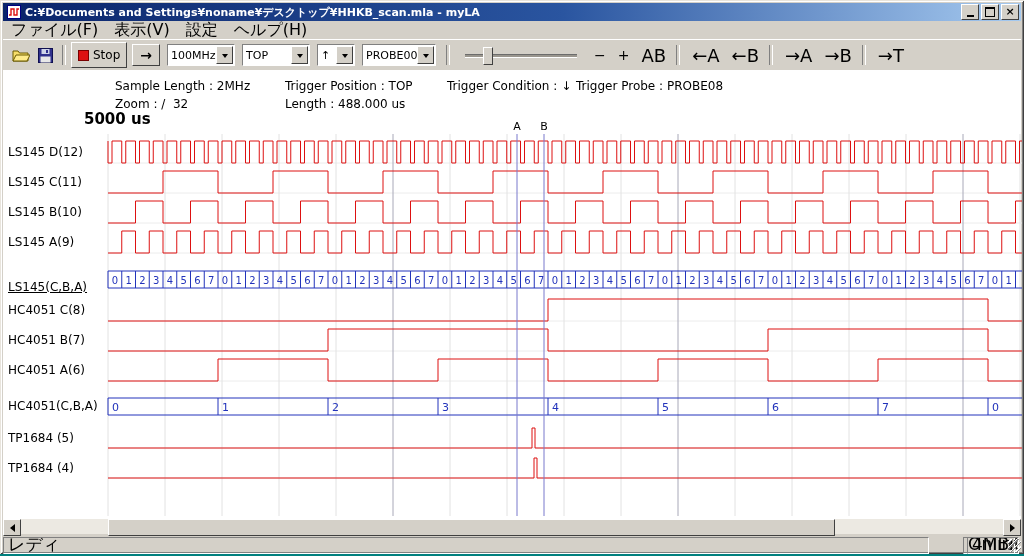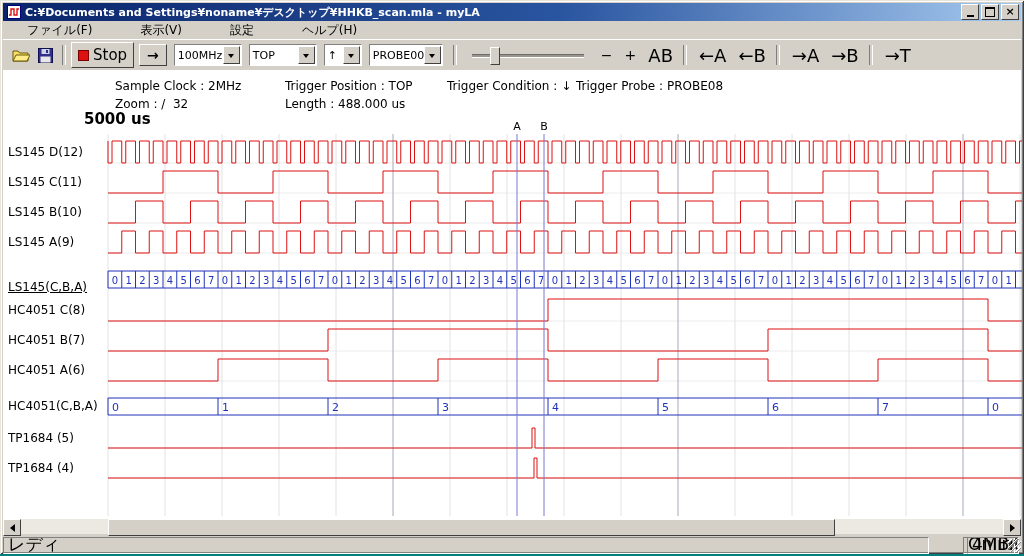--- a/index.html
+++ b/index.html
@@ -13,28 +13,28 @@
   .app-icon{width:14px;height:14px;margin-left:2px;flex:0 0 auto;}
   .title-text{color:#fff;font-weight:bold;font-size:11px;margin-left:4px;white-space:nowrap;overflow:hidden;flex:1;}
   .win-btns{display:flex;flex:0 0 auto;}
   .win-btn{width:16px;height:14px;background:#d4d0c8;border:1px solid;border-color:#fff #404040 #404040 #fff;
     display:flex;align-items:center;justify-content:center;margin-left:2px;cursor:default;}
   .glyph-min{width:7px;height:2px;background:#000;margin-top:7px;}
   .glyph-max{width:8px;height:7px;border:1px solid #000;border-top-width:2px;}
   .glyph-close{font-size:11px;font-weight:bold;line-height:10px;}
   
   .menubar{position:absolute;top:22px;left:3px;right:3px;height:17px;display:flex;align-items:center;}
-  .menu-item{padding:1px 24px;font-size:12px;white-space:nowrap;}
+  .menu-item{padding:1px 8px;font-size:16px;white-space:nowrap;}
   
   .toolbar{position:absolute;top:39px;left:3px;right:3px;height:30px;display:flex;align-items:center;
     padding-left:6px;border-top:1px solid #fff;border-bottom:1px solid #9a968e;background:#d4d0c8;}
   .tb-icon-btn{border:none;background:transparent;width:24px;height:22px;padding:2px;display:flex;align-items:center;justify-content:center;}
   .tb-sep{width:2px;height:20px;border-left:1px solid #808080;border-right:1px solid #fff;margin:0 5px;flex:0 0 auto;}
   .tb-btn{height:22px;border:1px solid;border-color:#fff #404040 #404040 #fff;background:#d4d0c8;
-    font-size:15px;display:flex;align-items:center;gap:4px;padding:12px 6px;font-family:inherit;}
+    font-size:12px;display:flex;align-items:center;gap:4px;padding:12px 6px;font-family:inherit;}
   .stop-square{width:9px;height:9px;background:#dd1111;border:1px solid #7a0000;display:inline-block;}
   .run-btn{font-size:14px;font-weight:bold;padding:0 7px;margin-left:5px;}
   .combo{height:20px;border:1px solid;border-color:#808080 #fff #fff #808080;background:#fff;
     display:flex;align-items:center;margin-left:7px;font-size:11px;}
   .combo-text{flex:1;padding-left:3px;white-space:nowrap;overflow:hidden;}
   .combo-arrow{width:15px;height:16px;background:#d4d0c8;border:1px solid;border-color:#fff #404040 #404040 #fff;
     display:flex;align-items:center;justify-content:center;margin-right:1px;flex:0 0 auto;}
   .combo-arrow::after{content:'';display:block;border:3px solid transparent;border-top:4px solid #000;margin-top:4px;}
   .slider{width:112px;height:20px;position:relative;margin-left:10px;flex:0 0 auto;}
   .slider-track{position:absolute;top:9px;left:0;right:0;height:2px;background:#9a968e;
@@ -147,21 +147,21 @@
     <button class="tb-flat">←B</button>
     <span class="tb-sep"></span>
     <button class="tb-flat">→A</button>
     <button class="tb-flat">→B</button>
     <span class="tb-sep"></span>
     <button class="tb-flat">→T</button>
   </div>
 
   <div class="client"></div>
 
-  <span class="info-text" style="left:115px;top:79px">Sample Clock : 2MHz</span>
+  <span class="info-text" style="left:115px;top:79px">Sample Length : 2MHz</span>
   <span class="info-text" style="left:285px;top:79px">Trigger Position : TOP</span>
   <span class="info-text" style="left:447px;top:79px">Trigger Condition : ↓</span>
   <span class="info-text" style="left:576px;top:79px">Trigger Probe : PROBE08</span>
   <span class="info-text" style="left:115px;top:97px">Zoom : /  32</span>
   <span class="info-text" style="left:285px;top:97px">Length : 488.000 us</span>
   <span class="info-text small" style="left:84px;top:110px">5000 us</span>
 
   <div id="chan-labels">
       <div class="chan-label" style="top: 145px;">LS145 D(12)</div>
       <div class="chan-label" style="top: 175px;">LS145 C(11)</div>

